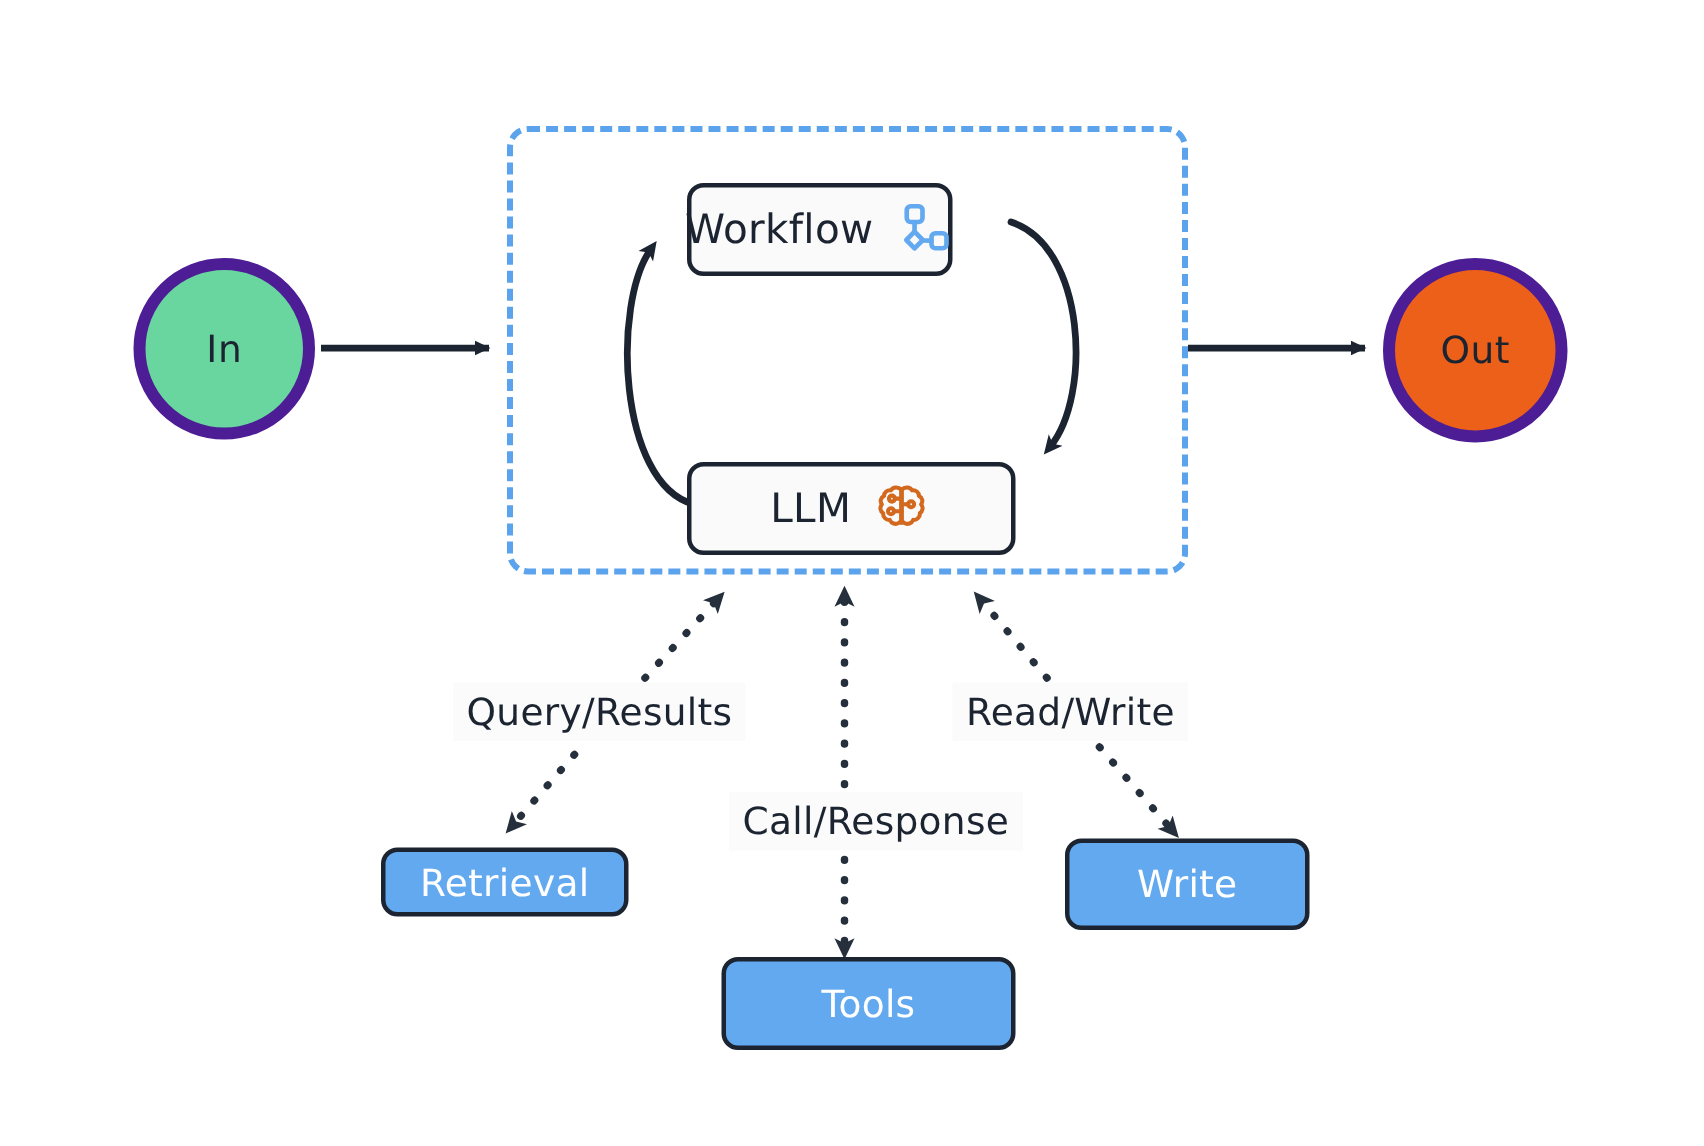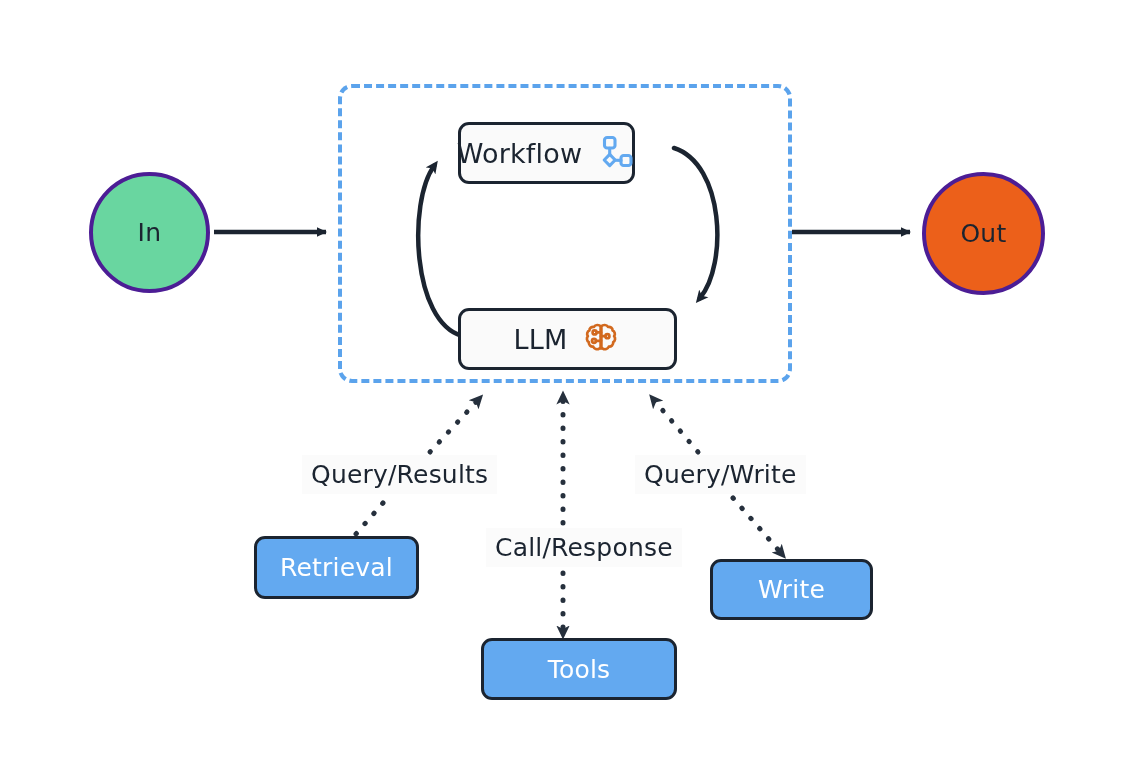--- a/index.html
+++ b/index.html
@@ -21,21 +21,21 @@
     position: absolute;
     left: 0;
     top: 0;
     width: 1136px;
     height: 764px;
   }
   
   .circle-node {
     position: absolute;
     border-radius: 50%;
-    border: 4px solid #4c1d95;
+    border: 8px solid #4c1d95;
     box-sizing: border-box;
     display: flex;
     align-items: center;
     justify-content: center;
   }
   .circle-node .txt {
     font-size: 25px;
     color: #1b2430;
     font-family: "DejaVu Sans", sans-serif;
     letter-spacing: 0.3px;
@@ -191,37 +191,37 @@
           <circle cx="13.0" cy="21.8" r="2.0"></circle>
           <circle cx="26.4" cy="17.2" r="2.0"></circle>
           <path d="M15.6,13.4 L20,13.4"></path>
           <path d="M15.0,21.8 L20,21.8"></path>
           <path d="M24.4,17.2 L20,17.2"></path>
         </g>
       </svg>
     </span>
   </div>
 
-  <div class="res-node" style="left:254px; top:536px; width:165px; height:63px; background:#63a9f0;">
+  <div class="res-node" style="left:254px; top:565px; width:165px; height:46px; background:#63a9f0;">
     <span class="txt">Retrieval</span>
   </div>
 
   <div class="res-node" style="left:481px; top:638px; width:196px; height:62px; background:#63a9f0;">
     <span class="txt">Tools</span>
   </div>
 
   <div class="res-node" style="left:710px; top:559px; width:163px; height:61px; background:#63a9f0;">
     <span class="txt">Write</span>
   </div>
 
   <div class="edge-label" style="left:302px; top:455px;">
     <span>Query/Results</span>
   </div>
 
   <div class="edge-label" style="left:486px; top:528px;">
     <span>Call/Response</span>
   </div>
 
   <div class="edge-label" style="left:635px; top:455px;">
-    <span>Query/Write</span>
+    <span>Read/Write</span>
   </div>
 
 </div>
 
 </body></html>

